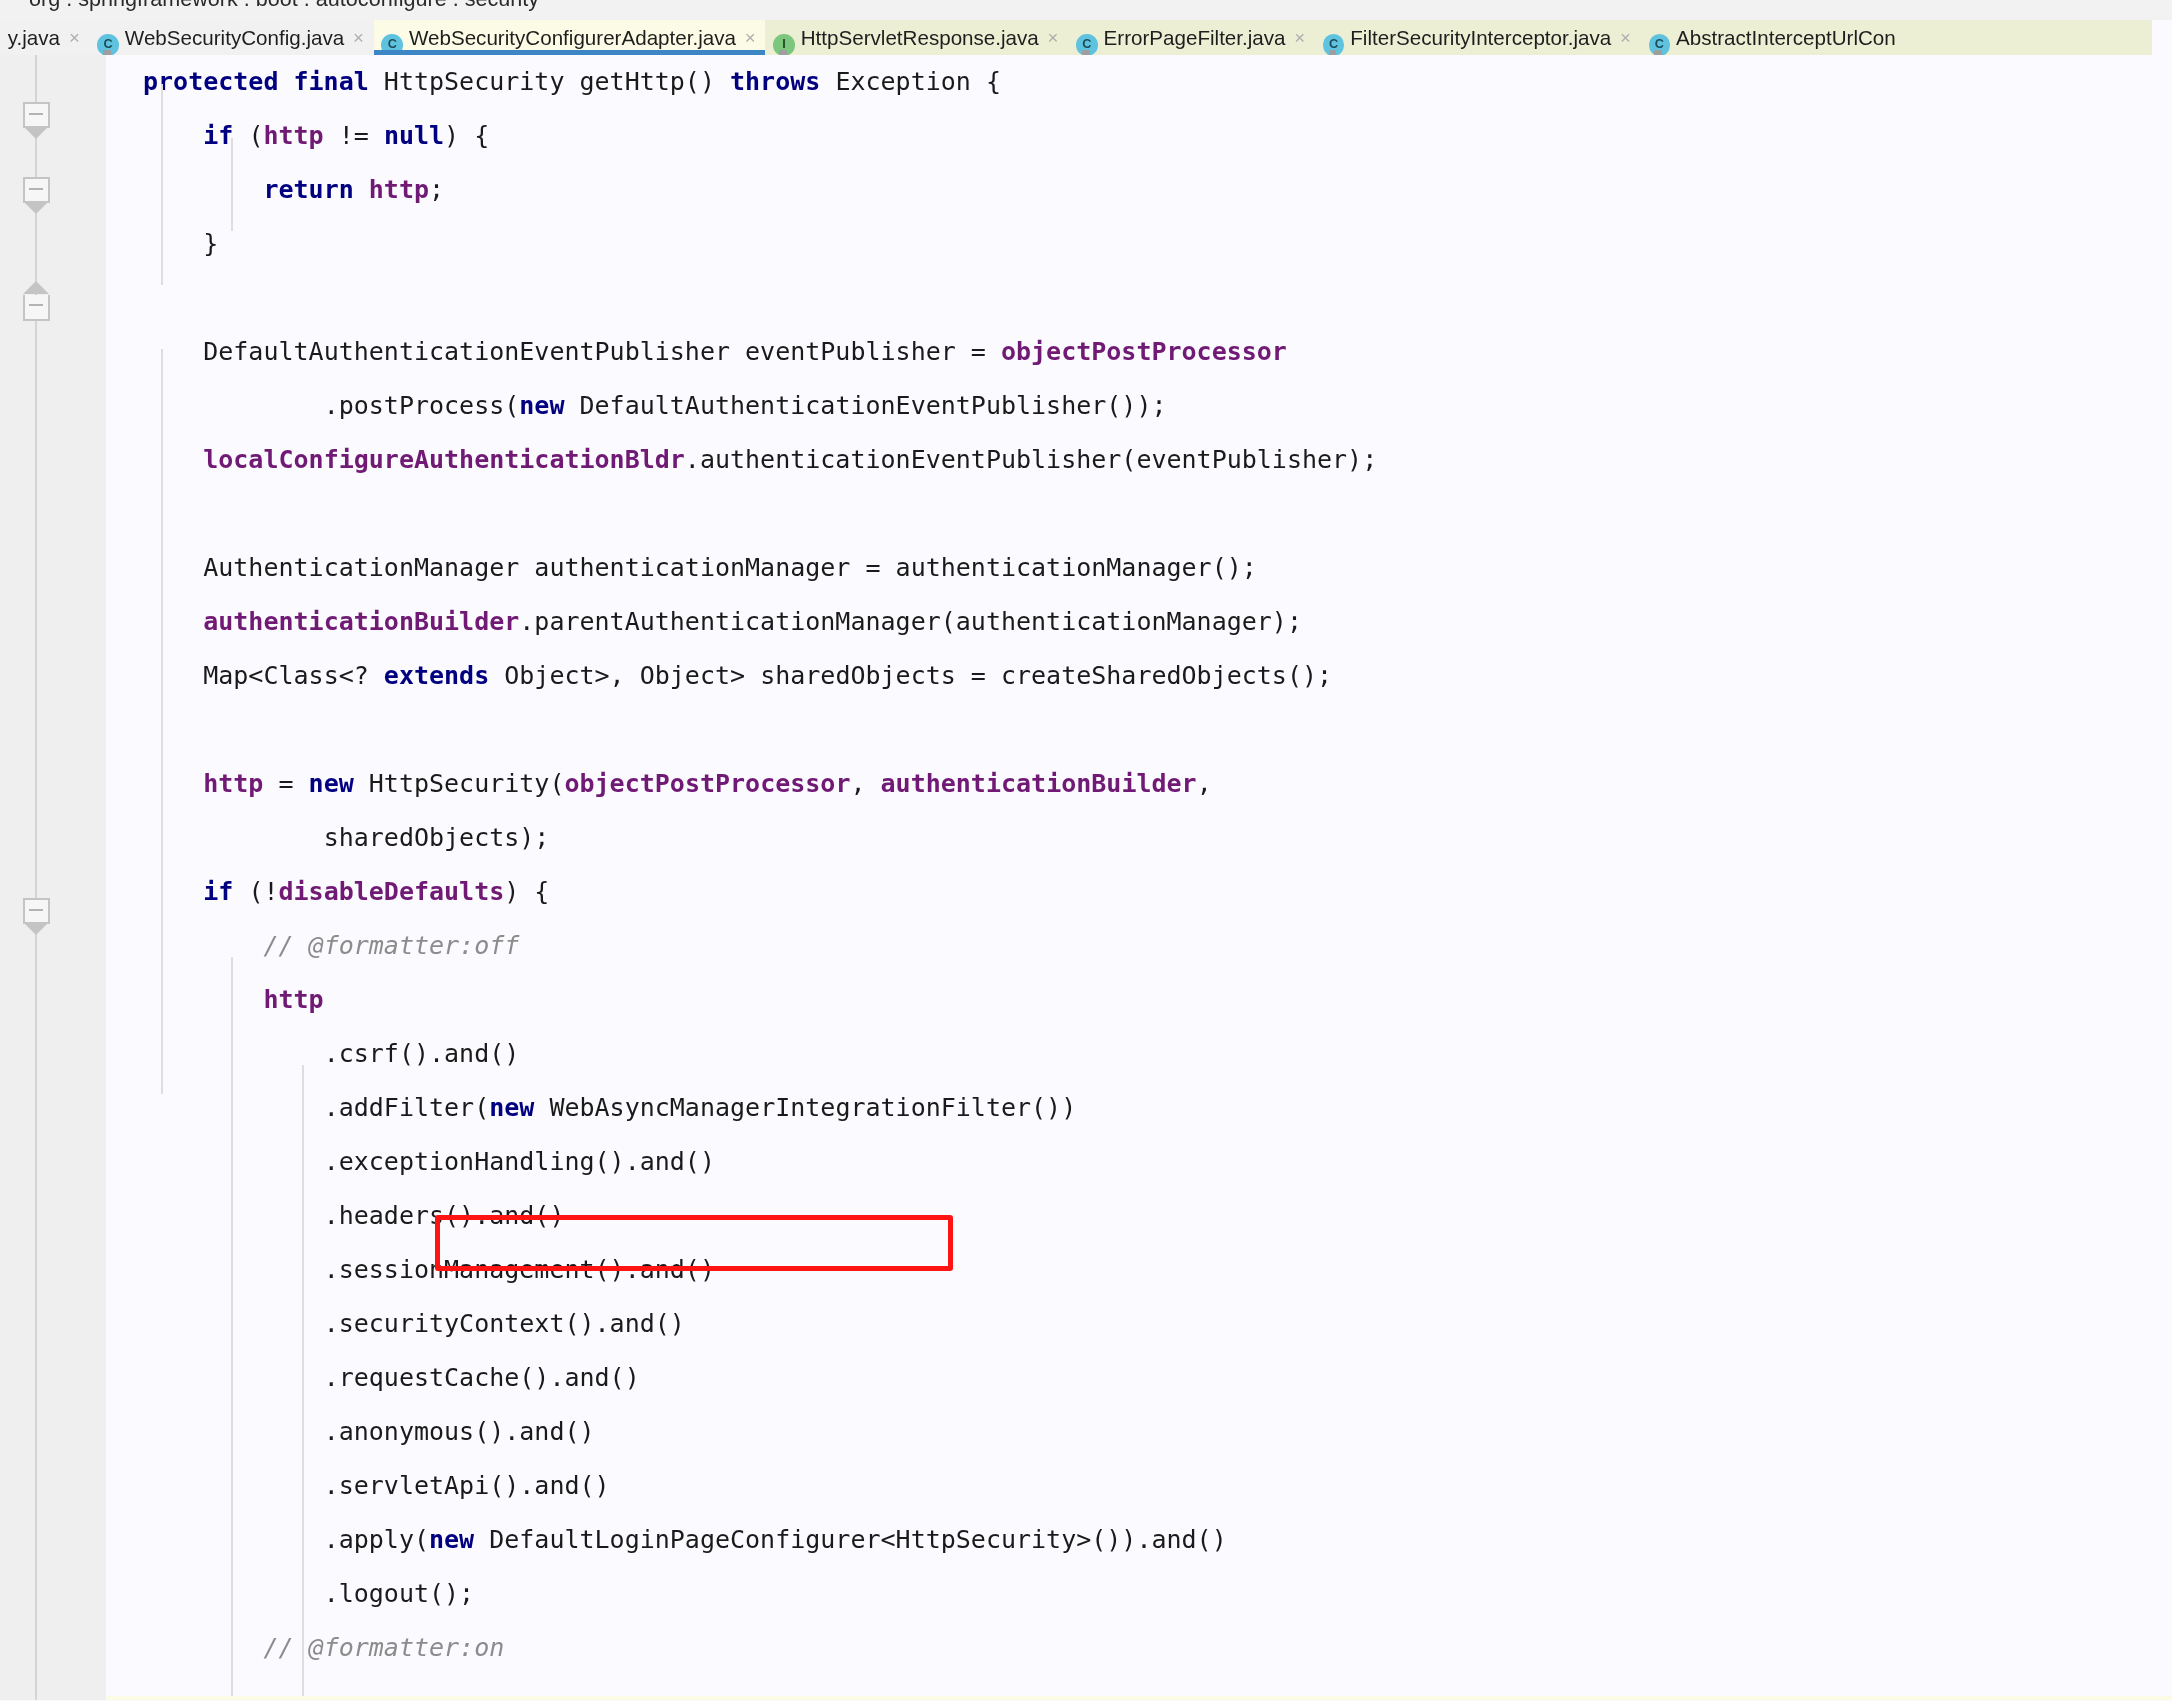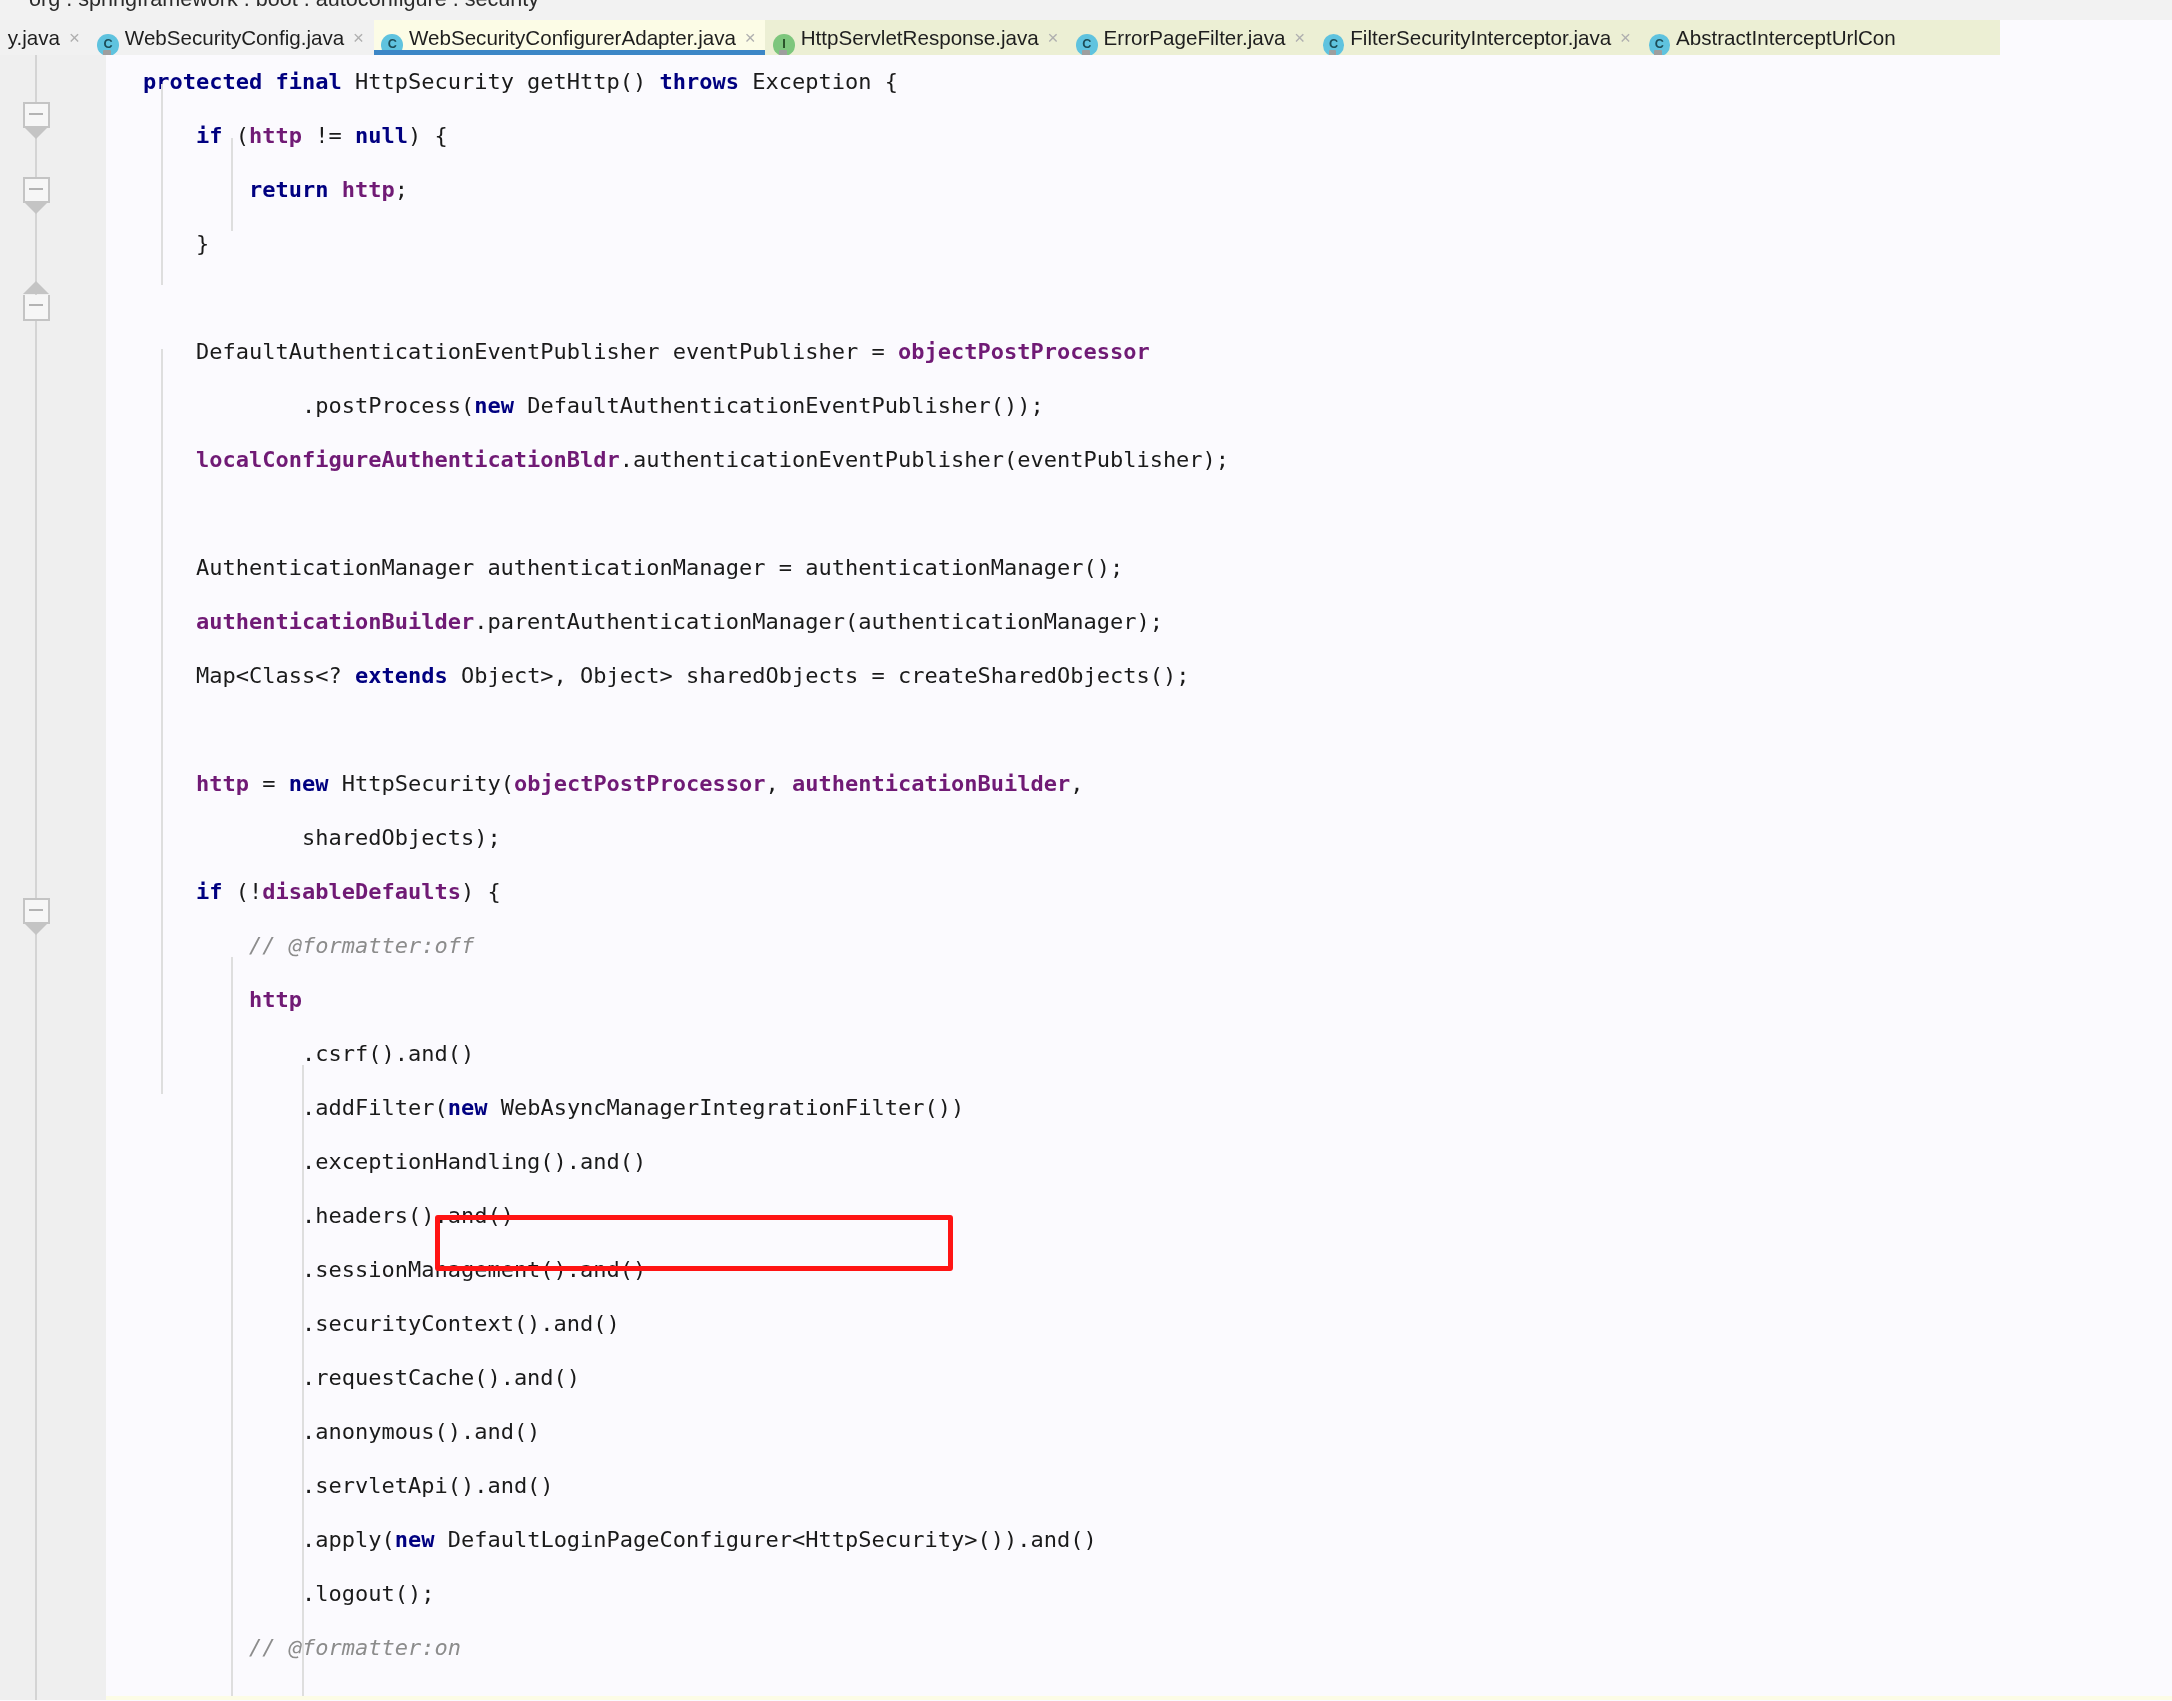--- a/index.html
+++ b/index.html
@@ -15,21 +15,21 @@
     background:#F2F2F2;overflow:hidden;
   }
   .crumb-strip .crumbs{
     position:absolute;left:29px;top:-13.7px;
     font-size:21.6px;color:#2B2B2B;white-space:nowrap;
     font-family:"Liberation Sans", sans-serif;
   }
 
   
   .tabbar{
-    position:absolute;left:0;top:19.6px;width:2000px;height:35px;
+    position:absolute;left:0;top:19.6px;width:2152px;height:35px;
     background:#ECEFD4;
     border-bottom:1px solid #C6C9B6;
     white-space:nowrap;overflow:hidden;
   }
   .tab{
     display:inline-block;height:35px;line-height:35px;
     padding:0 9.8px 0 7.8px;vertical-align:top;
     font-size:20.6px;color:#1E1E1E;
     background:#ECEFD4;
     position:relative;
@@ -97,21 +97,21 @@
   .fold.up .inner{
     position:absolute;left:1px;top:-10.8px;
     width:0;height:0;border-left:10.8px solid transparent;border-right:10.8px solid transparent;
     border-bottom:10.8px solid #F6F6F6;
   }
 
   .code{
     position:absolute;left:106px;top:0;right:0;height:1645px;
     background:#FBFAFE;overflow:hidden;
     font-family:"DejaVu Sans Mono","Liberation Mono",monospace;
-    font-size:22px;
+    font-size:25px;
     line-height:54px;
     color:#1A1A1A;
     white-space:pre;
   }
   .ln{height:54px;padding-left:37px;}
   .tok-kw{color:#000080;font-weight:bold;}
   .tok-fld{color:#701a75;font-weight:bold;}
   .tok-cmt{color:#8C8C8C;font-style:italic;}
   .tok-txt{color:#1A1A1A;}
 

